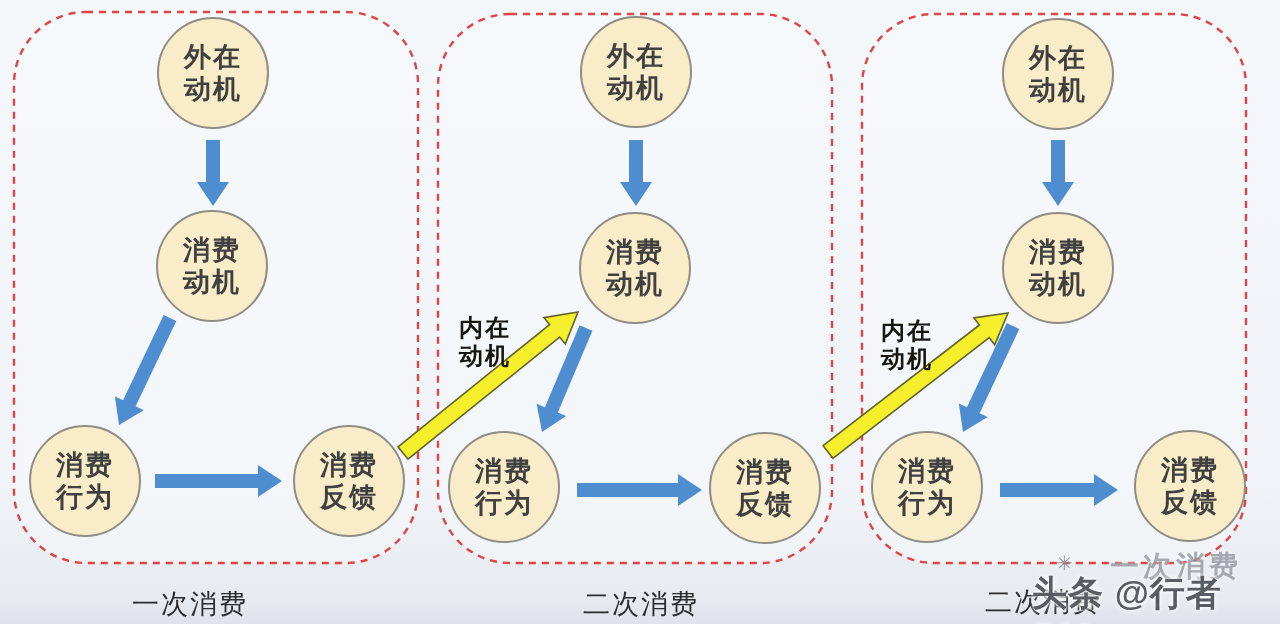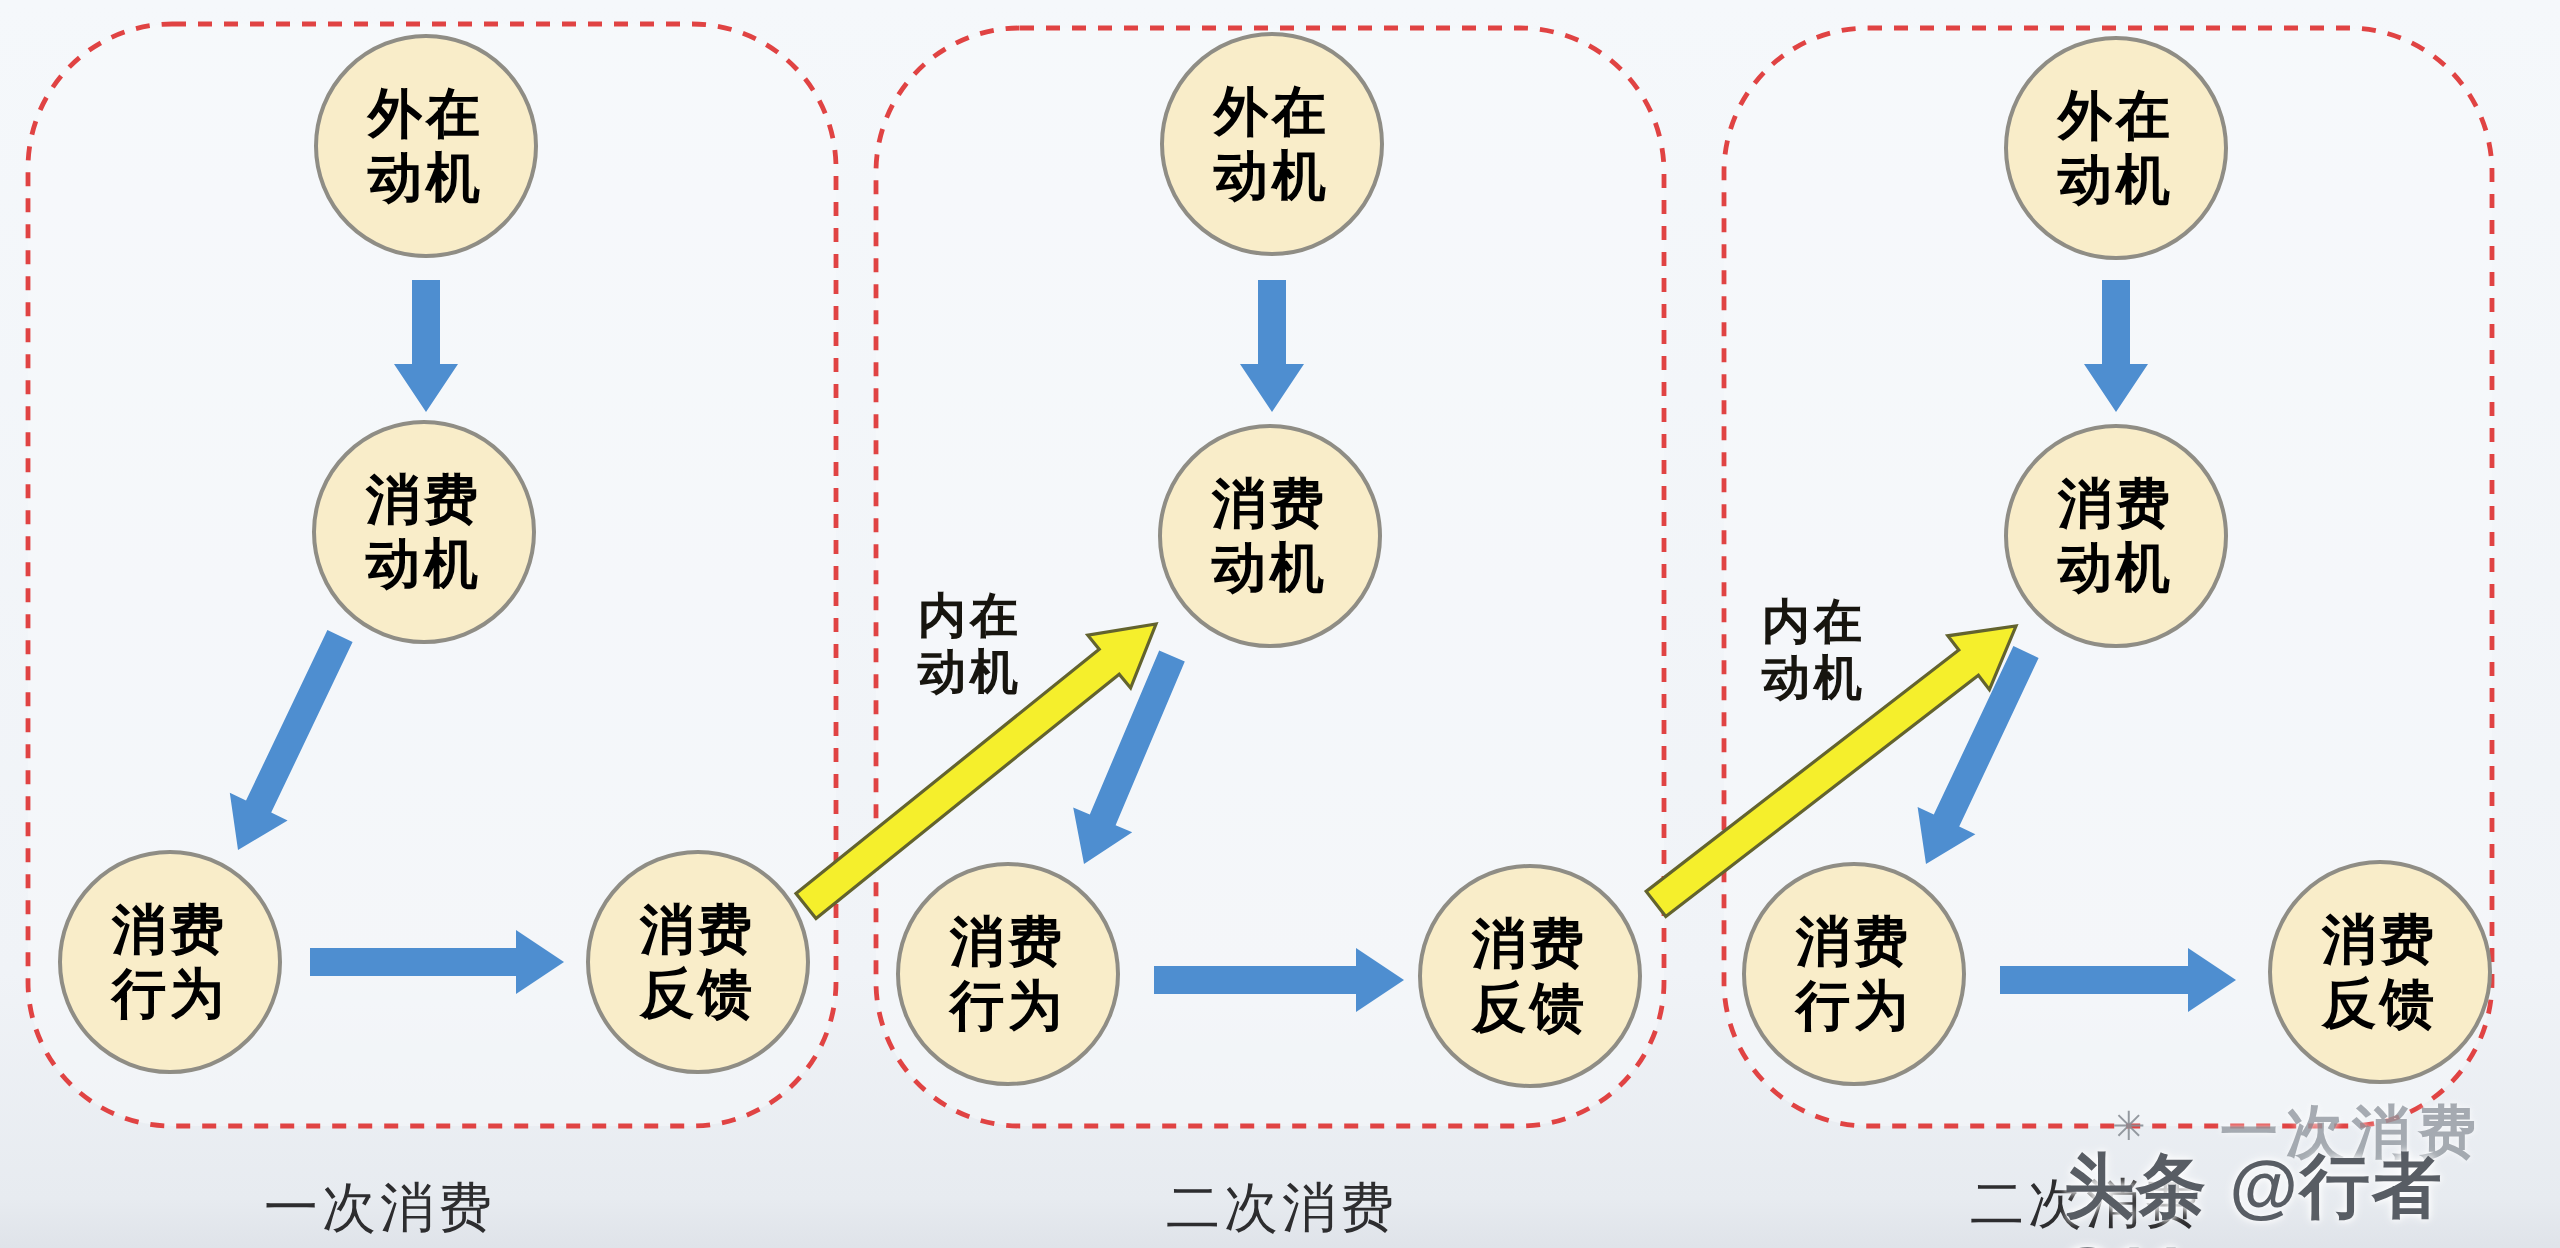--- a/index.html
+++ b/index.html
@@ -10,26 +10,26 @@
   }
   .canvas{
     position:relative;width:1280px;height:624px;
     background:linear-gradient(180deg,#f5f8fb 0%,#f0f3f7 78%,#e7ebf0 96%,#dfe3e9 100%);
   }
   svg.gfx{position:absolute;left:0;top:0;z-index:1;pointer-events:none;}
   .node{
     position:absolute;z-index:2;width:112px;height:112px;border-radius:50%;
     background:#f9edc9;border:2px solid #8f8d85;box-sizing:border-box;
     display:flex;align-items:center;justify-content:center;
-    font-size:27px;font-weight:600;color:#000000;line-height:1.2;
+    font-size:27px;font-weight:600;color:#404040;line-height:1.2;
     text-align:center;white-space:pre-line;letter-spacing:2px;
   }
   .side-label{
     position:absolute;z-index:2;font-size:24px;font-weight:600;color:#17150f;
-    line-height:1.15;white-space:pre-line;letter-spacing:2px;
+    line-height:1.15;white-space:pre-line;letter-spacing:2px;margin-top:19px;
   }
   .caption{
     position:absolute;z-index:2;font-size:27px;font-weight:500;color:#2d2d2f;
     letter-spacing:2px;
   }
   .wm-overlay{
     position:absolute;z-index:3;font-size:29px;font-weight:600;color:#949aa1;
     letter-spacing:4px;opacity:.8;text-shadow:0 0 3px #ffffff;
   }
   .wm-credit{

